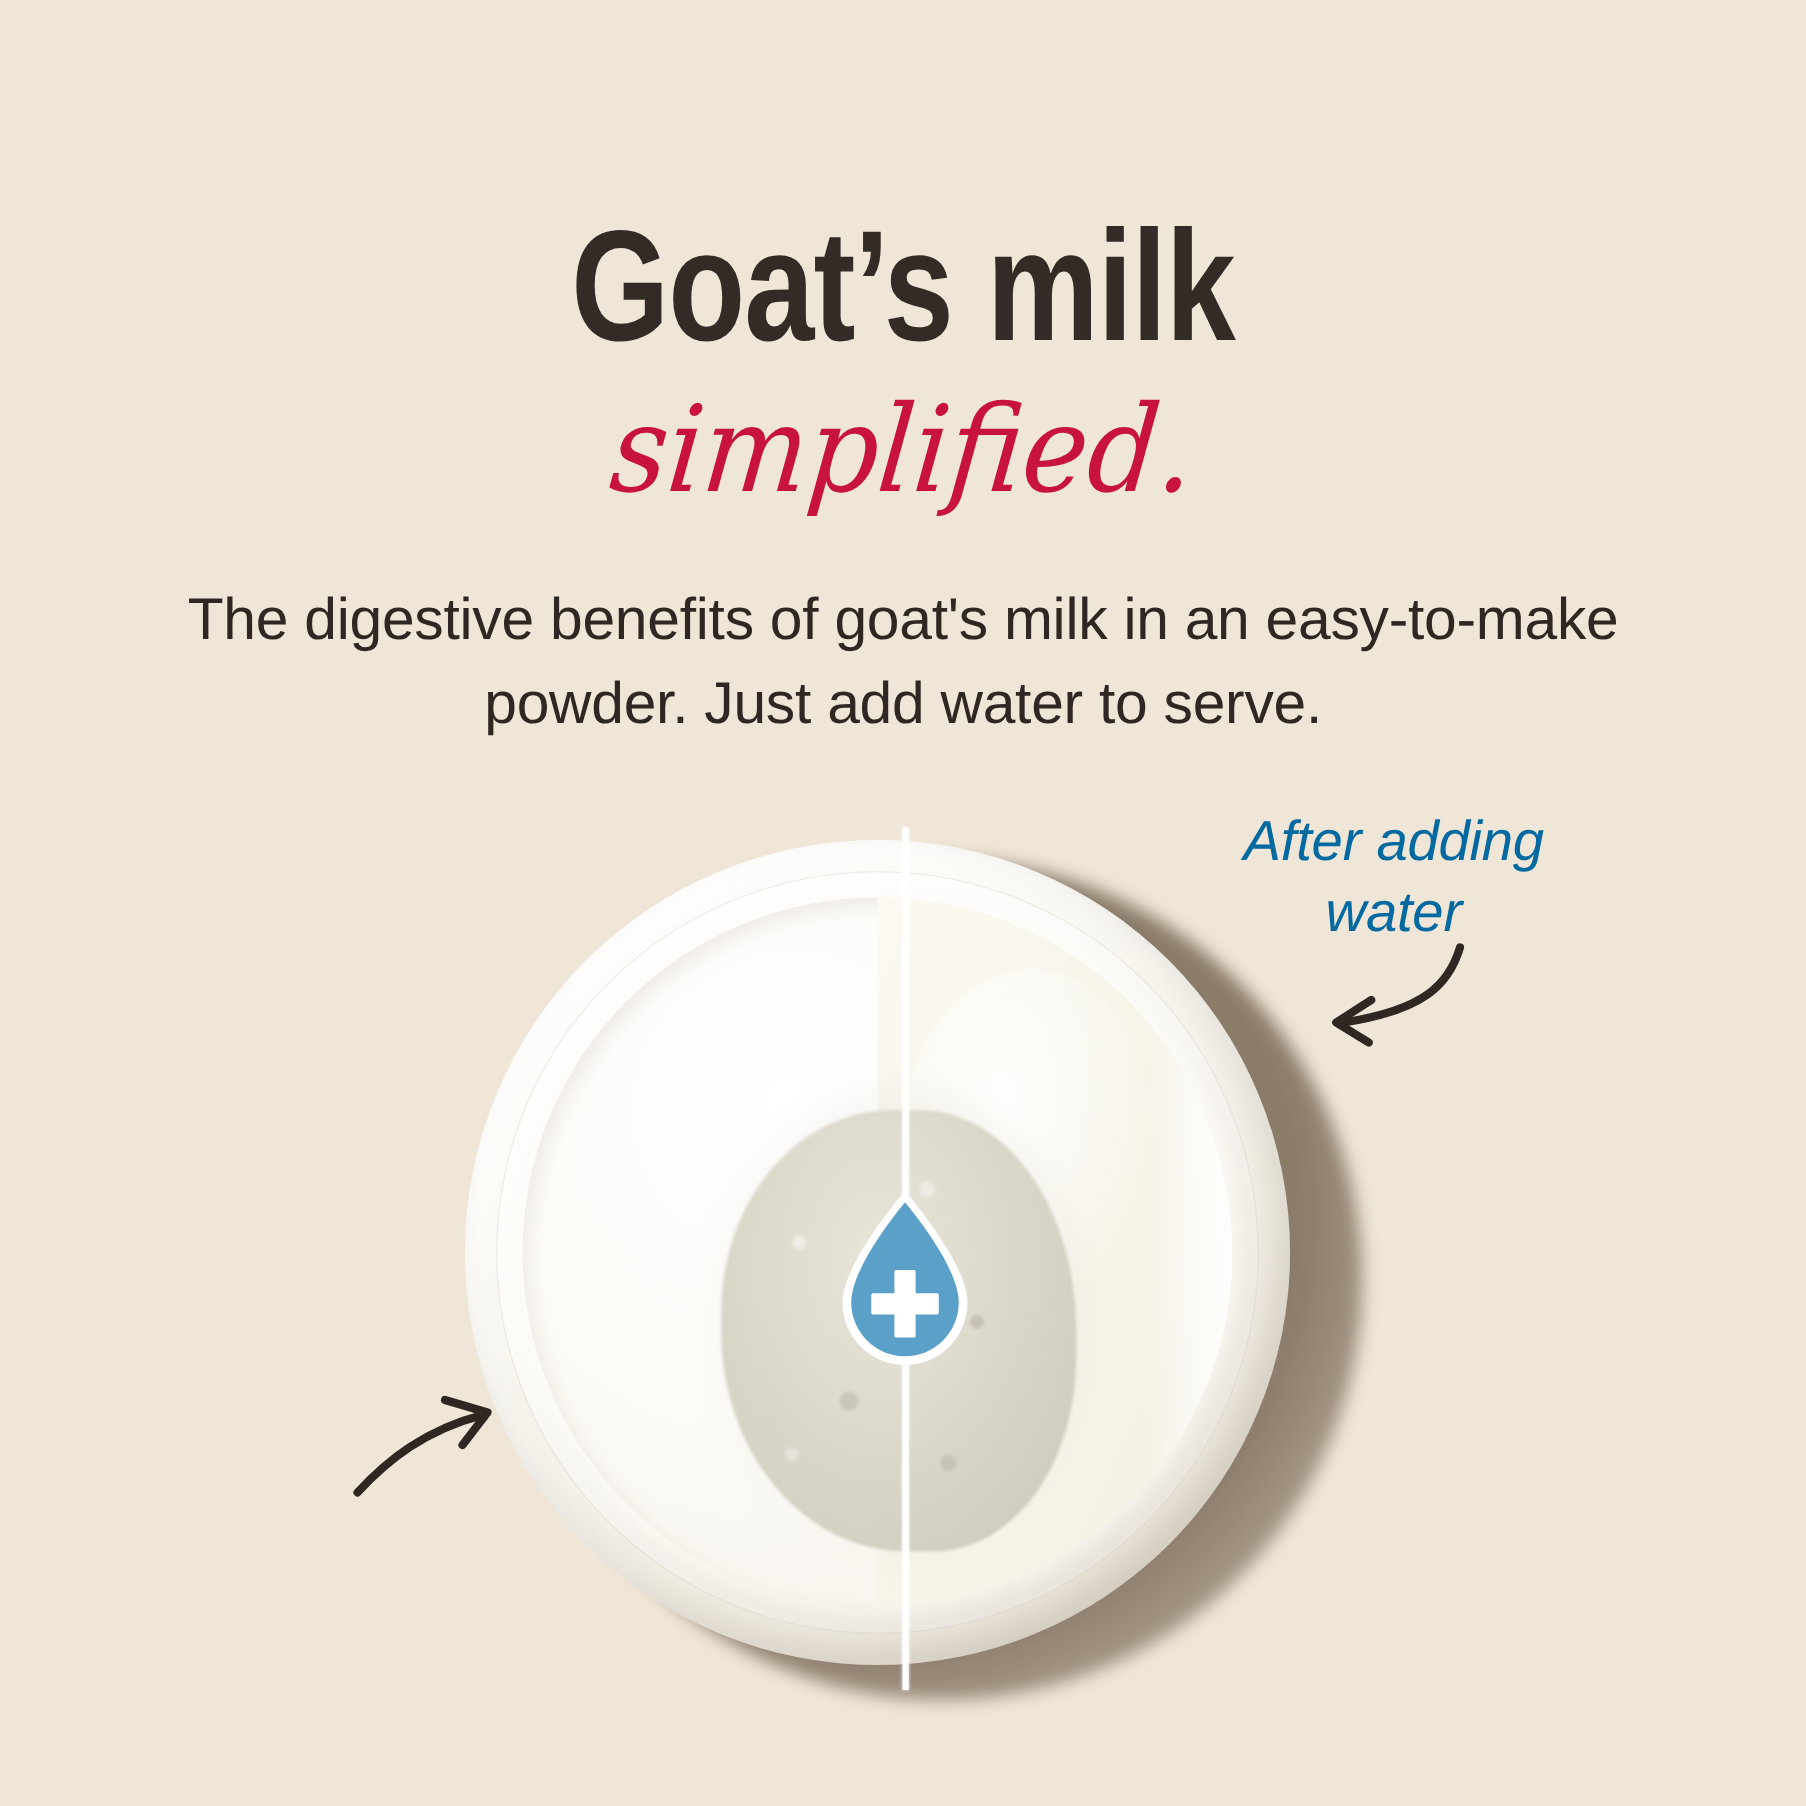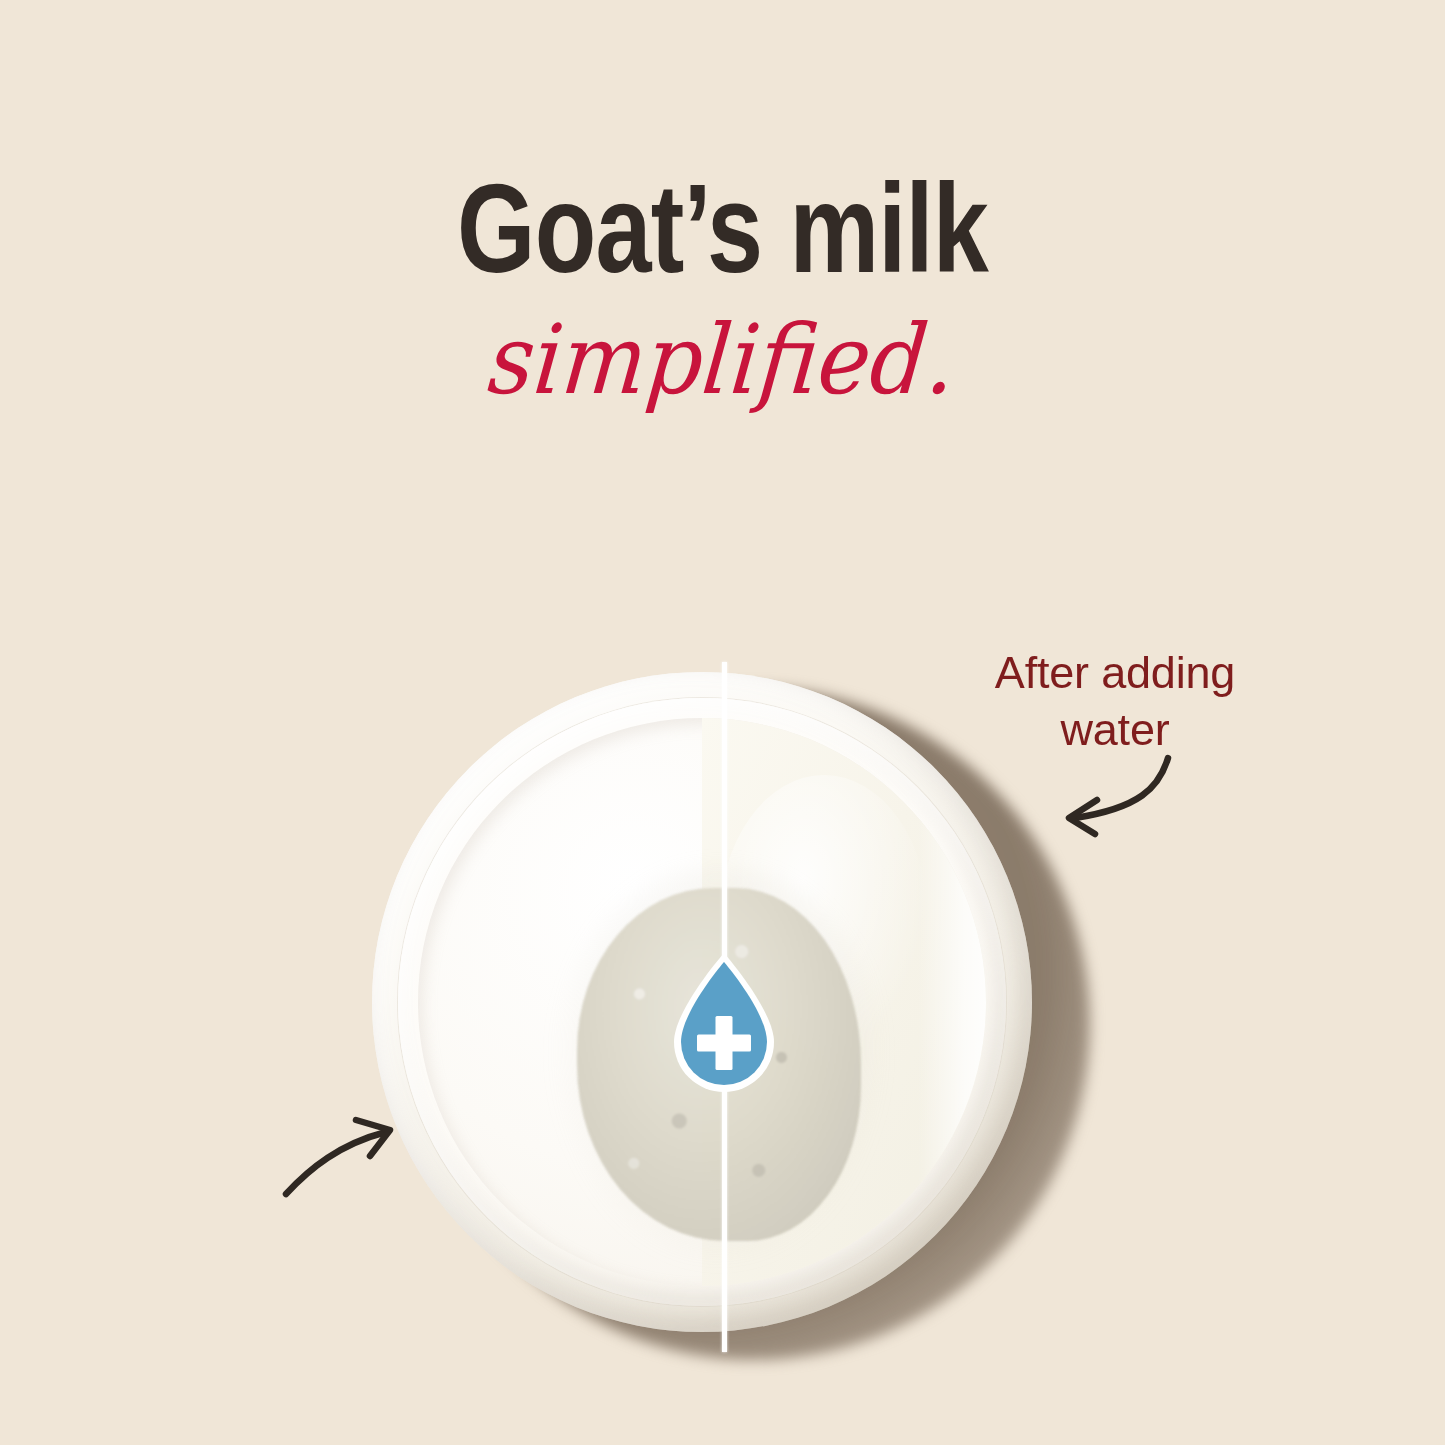--- a/index.html
+++ b/index.html
@@ -227,23 +227,24 @@
     width: 124px;
     height: 150px;
   }
   #drop-badge svg { display: block; width: 124px; height: 150px; }
 
   
   .callout-text {
     position: absolute;
     font-family: "Liberation Sans", sans-serif;
     font-weight: 400;
-    color: #7f1d1d;
+    color: #0369a1;
     line-height: 1.26;
     letter-spacing: -0.2px;
+    font-style: italic;
   }
   #callout-right {
     top: 645px;
     left: 935px;
     width: 360px;
     text-align: center;
     font-size: 45px;
   }
   #callout-left {
     top: 1195px;
@@ -258,20 +259,21 @@
 </style>
 </head>
 <body>
 
 <div id="stage">
 
   <div id="headline">Goat’s milk</div>
 
   <div id="script-word">simplified.</div>
 
+  <div id="subhead">The digestive benefits of goat's milk in an easy-to-make powder. Just add water to serve.</div>
 
   <div id="photo">
 
     <div id="bowl-shadow"></div>
 
     <div id="bowl-outer"></div>
     <div id="bowl-rim"></div>
 
     <div id="bowl-inner">
       <div id="liquid-half">

